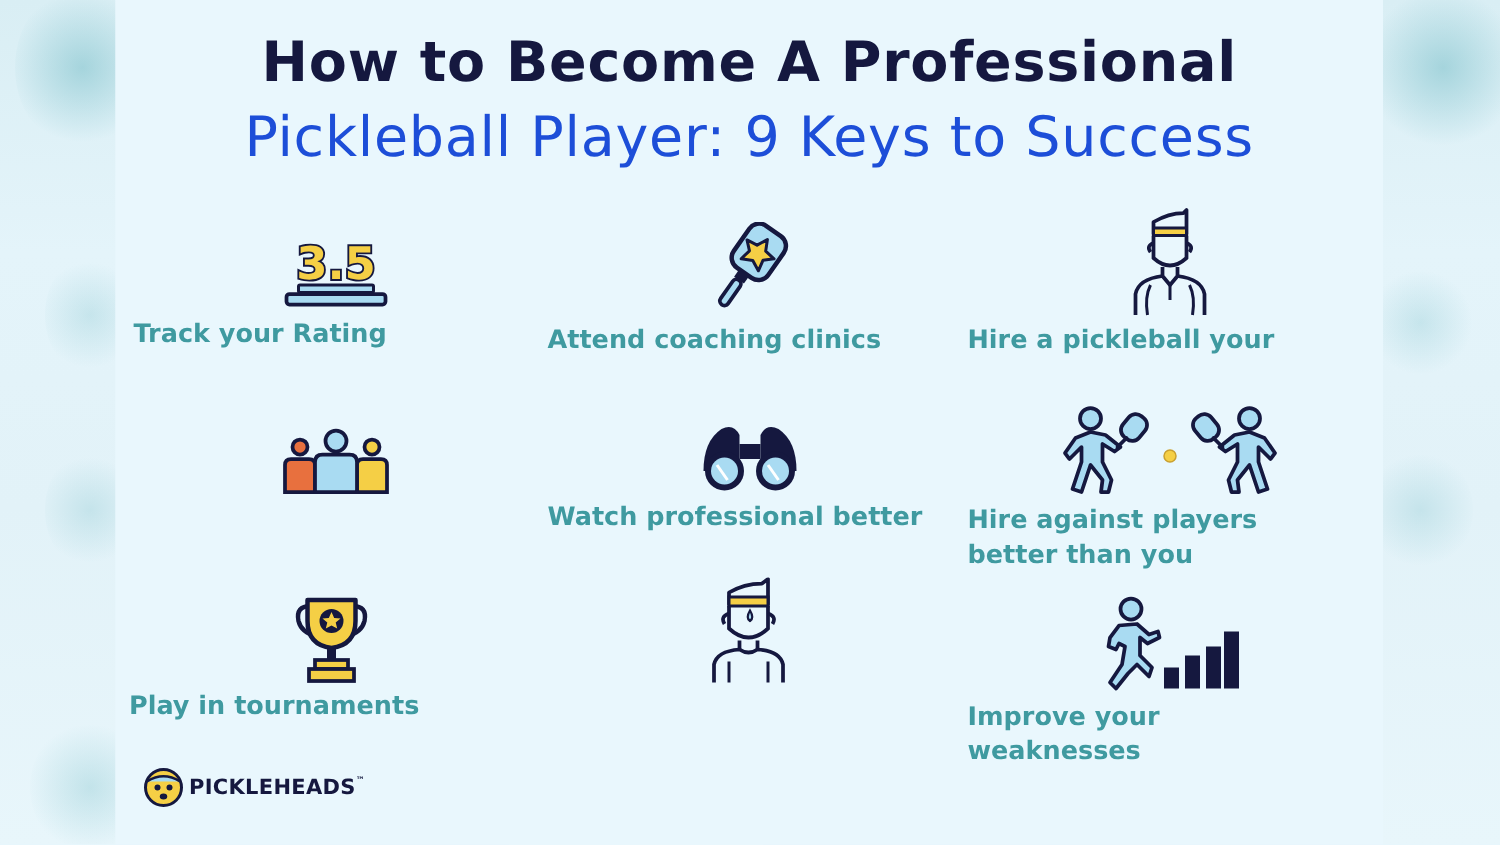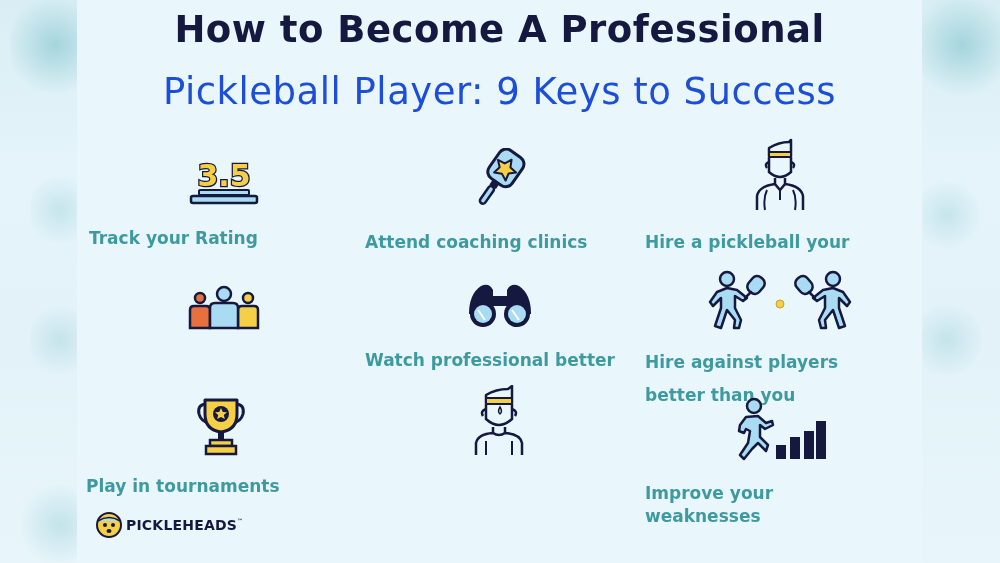--- a/index.html
+++ b/index.html
@@ -18,36 +18,36 @@
     .side.right { right: 0; width: 78px; }
     .side .blob {
       position: absolute; border-radius: 50%;
       background: radial-gradient(circle, rgba(120,190,200,0.55) 0%, rgba(120,190,200,0) 70%);
     }
     .panel {
       position: absolute; left: 77px; top: 0; width: 845px; height: 563px;
       background: #e9f7fd;
     }
     .title1 {
-      position: absolute; top: 8px; left: 0; width: 100%; text-align: center;
+      position: absolute; top: 20px; left: 0; width: 100%; text-align: center;
       font-size: 37px; font-weight: bold; color: #15183f; letter-spacing: 0.5px;
     }
     .title2 {
       position: absolute; top: 70px; left: 0; width: 100%; text-align: center;
       font-size: 37px; font-weight: normal; color: #1d4ed8; letter-spacing: 0.5px;
     }
     .item {
       position: absolute; width: 270px; text-align: left;
     }
     .item .icon {
       display: block; margin: 0 auto;
     }
     .item .label {
       display: block; color: #3f9aa0; font-size: 17px; font-weight: bold;
-      line-height: 23px; margin-top: 19px;
+      line-height: 23px; margin-top: 4px;
     }
     .logo {
       position: absolute; left: 18px; top: 511px; display: flex; align-items: center;
     }
     .logo .mark { width: 28px; height: 28px; }
     .logo .text {
       margin-left: 3px; font-size: 14px; font-weight: bold; color: #15183f; letter-spacing: 0.2px;
     }
     .logo .tm { font-size: 6px; vertical-align: top; color: #15183f; }
   </style>
@@ -139,21 +139,21 @@
         <rect x="42" y="6" width="14" height="18" rx="6" transform="rotate(40 49 15)"></rect>
         <line x1="44" y1="22" x2="38" y2="28"></line>
         <circle cx="126" cy="9" r="7"></circle>
         <path d="M136 22 L126 18 L116 20 L106 28 L110 31 L118 26 L118 38 L112 50 L114 58 L119 58 L118 50 L126 40 L132 58 L138 56 L132 38 L132 28 L140 36 L143 32 Z"></path>
         <rect x="90" y="6" width="14" height="18" rx="6" transform="rotate(-40 97 15)"></rect>
         <line x1="102" y1="22" x2="108" y2="28"></line>
       </g>
       <circle cx="73" cy="34" r="4" fill="#f5cf45" stroke="#c9a030" stroke-width="1"></circle>
     </svg>
     <span class="label">Hire against players</span>
-    <span class="label" style="margin-top:10px;">better than you</span>
+    <span class="label" style="margin-top:0;">better than you</span>
   </div>
 
   <div class="item" style="left:9px;top:396px;">
     <svg class="icon" width="56" height="60" viewBox="0 0 56 60">
       <path d="M14 8 Q4 8 6 18 Q8 26 18 28" fill="none" stroke="#15183f" stroke-width="3"></path>
       <path d="M42 8 Q52 8 50 18 Q48 26 38 28" fill="none" stroke="#15183f" stroke-width="3"></path>
       <path d="M12 4 L44 4 L44 18 Q44 34 28 36 Q12 34 12 18 Z" fill="#f5cf45" stroke="#15183f" stroke-width="3" stroke-linejoin="round"></path>
       <circle cx="28" cy="18" r="8" fill="#15183f"></circle>
       <polygon points="28,12 29.8,16 34,16.3 30.8,19 31.8,23 28,21 24.2,23 25.2,19 22,16.3 26.2,16" fill="#f5cf45"></polygon>
       <rect x="25" y="36" width="6" height="8" fill="#15183f"></rect>

